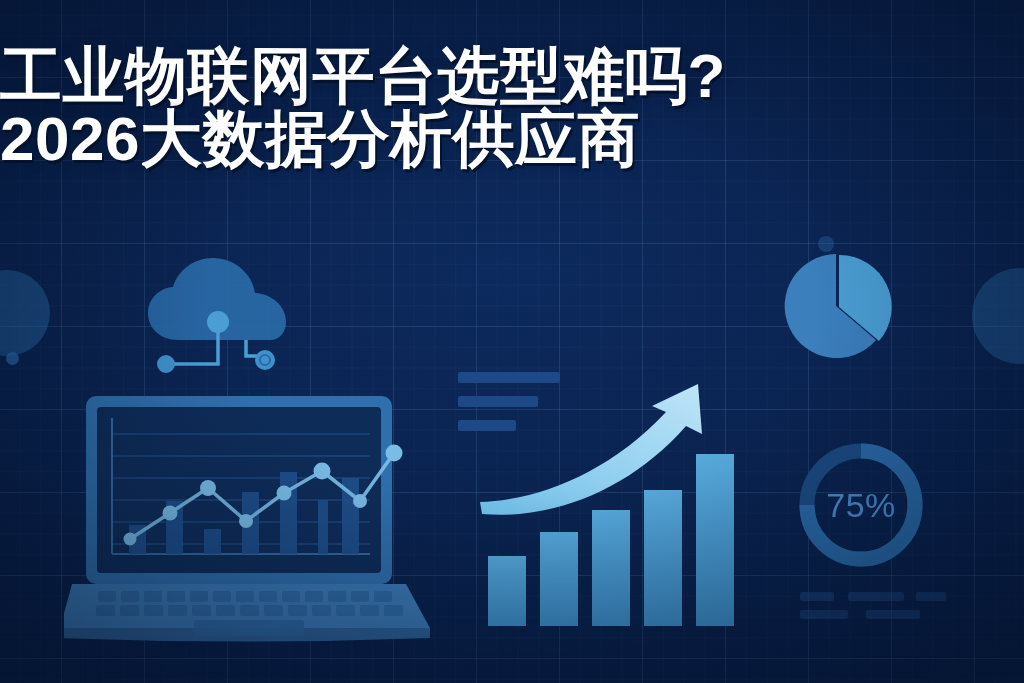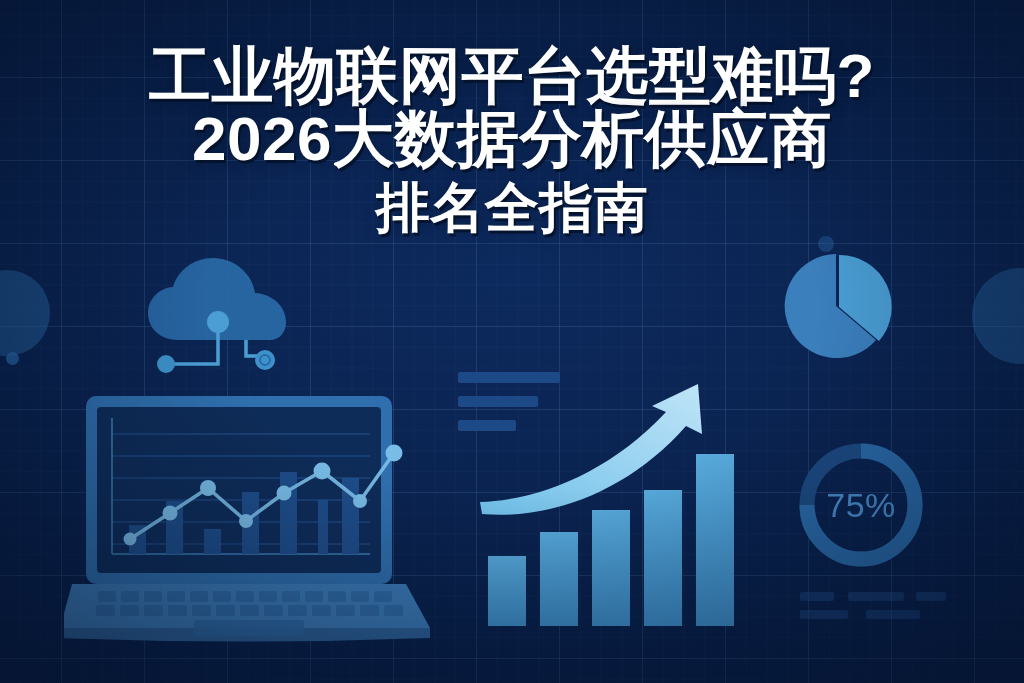--- a/index.html
+++ b/index.html
@@ -42,21 +42,20 @@
     pointer-events:none;
   }
 
   
   .blob{ position:absolute; border-radius:50%; background:#2a6aa8; }
 
   
   .title-block{
     position:absolute;
     left:0; right:0; top:44px;
-    text-align:center;
     z-index:40;
   }
   .tline{
     color:#ffffff;
     font-weight:700;
     letter-spacing:0.5px;
     line-height:1.02;
     text-shadow:
       2px 3px 0 rgba(3,16,40,0.85),
       0 0 14px rgba(5,20,48,0.6);
@@ -264,16 +263,15 @@
     <div class="fbar" style="left:116px;top:0;  width:30px;"></div>
     <div class="fbar" style="left:0;   top:18px; width:48px;"></div>
     <div class="fbar" style="left:66px; top:18px; width:54px;"></div>
   </div>
 
   <div class="vignette"></div>
 
   <div class="title-block">
     <div class="tline tline-1">工业物联网平台选型难吗?</div>
     <div class="tline tline-2">2026大数据分析供应商</div>
-    <div class="tline tline-3">排名全指南</div>
   </div>
 
 </div>
 
 </body></html>

